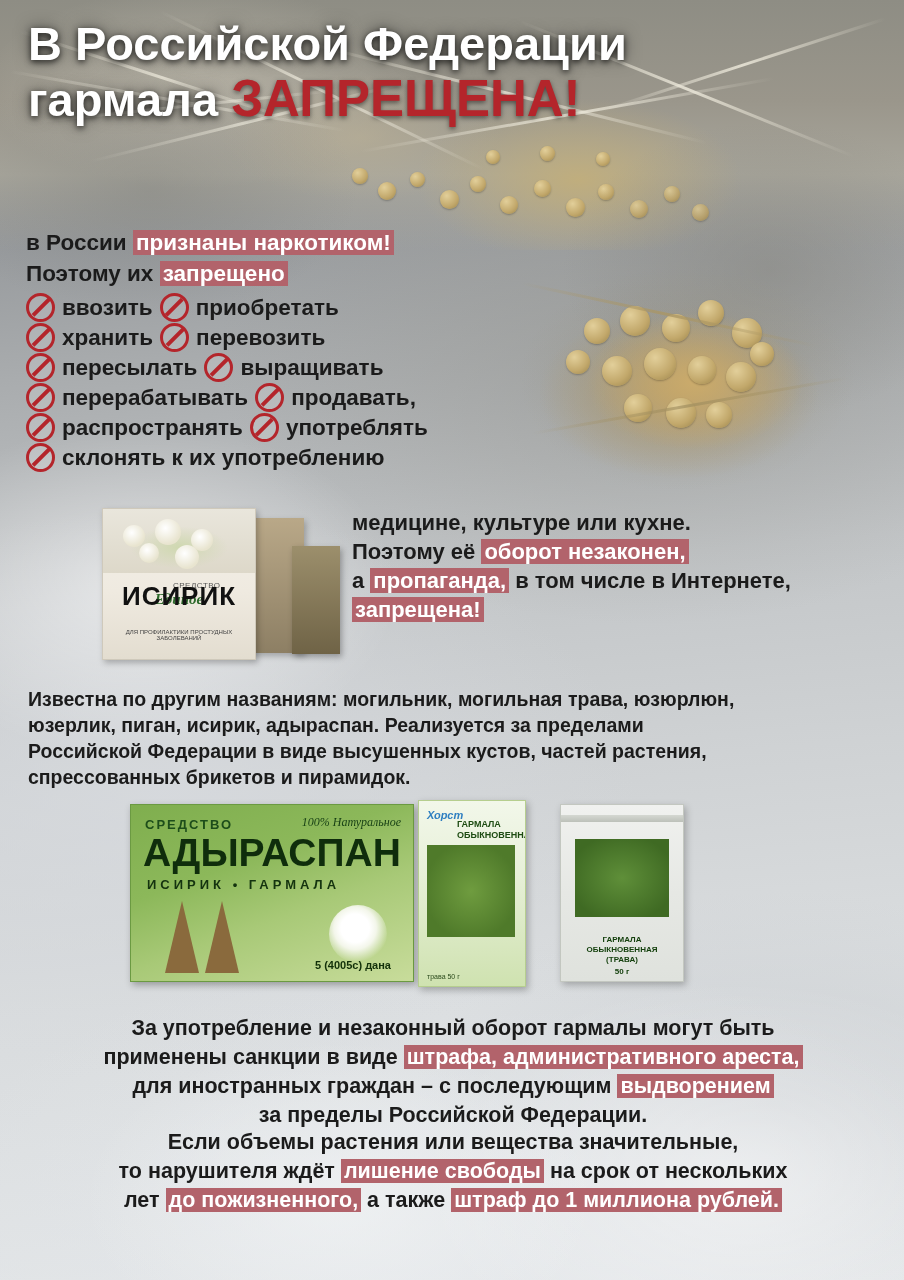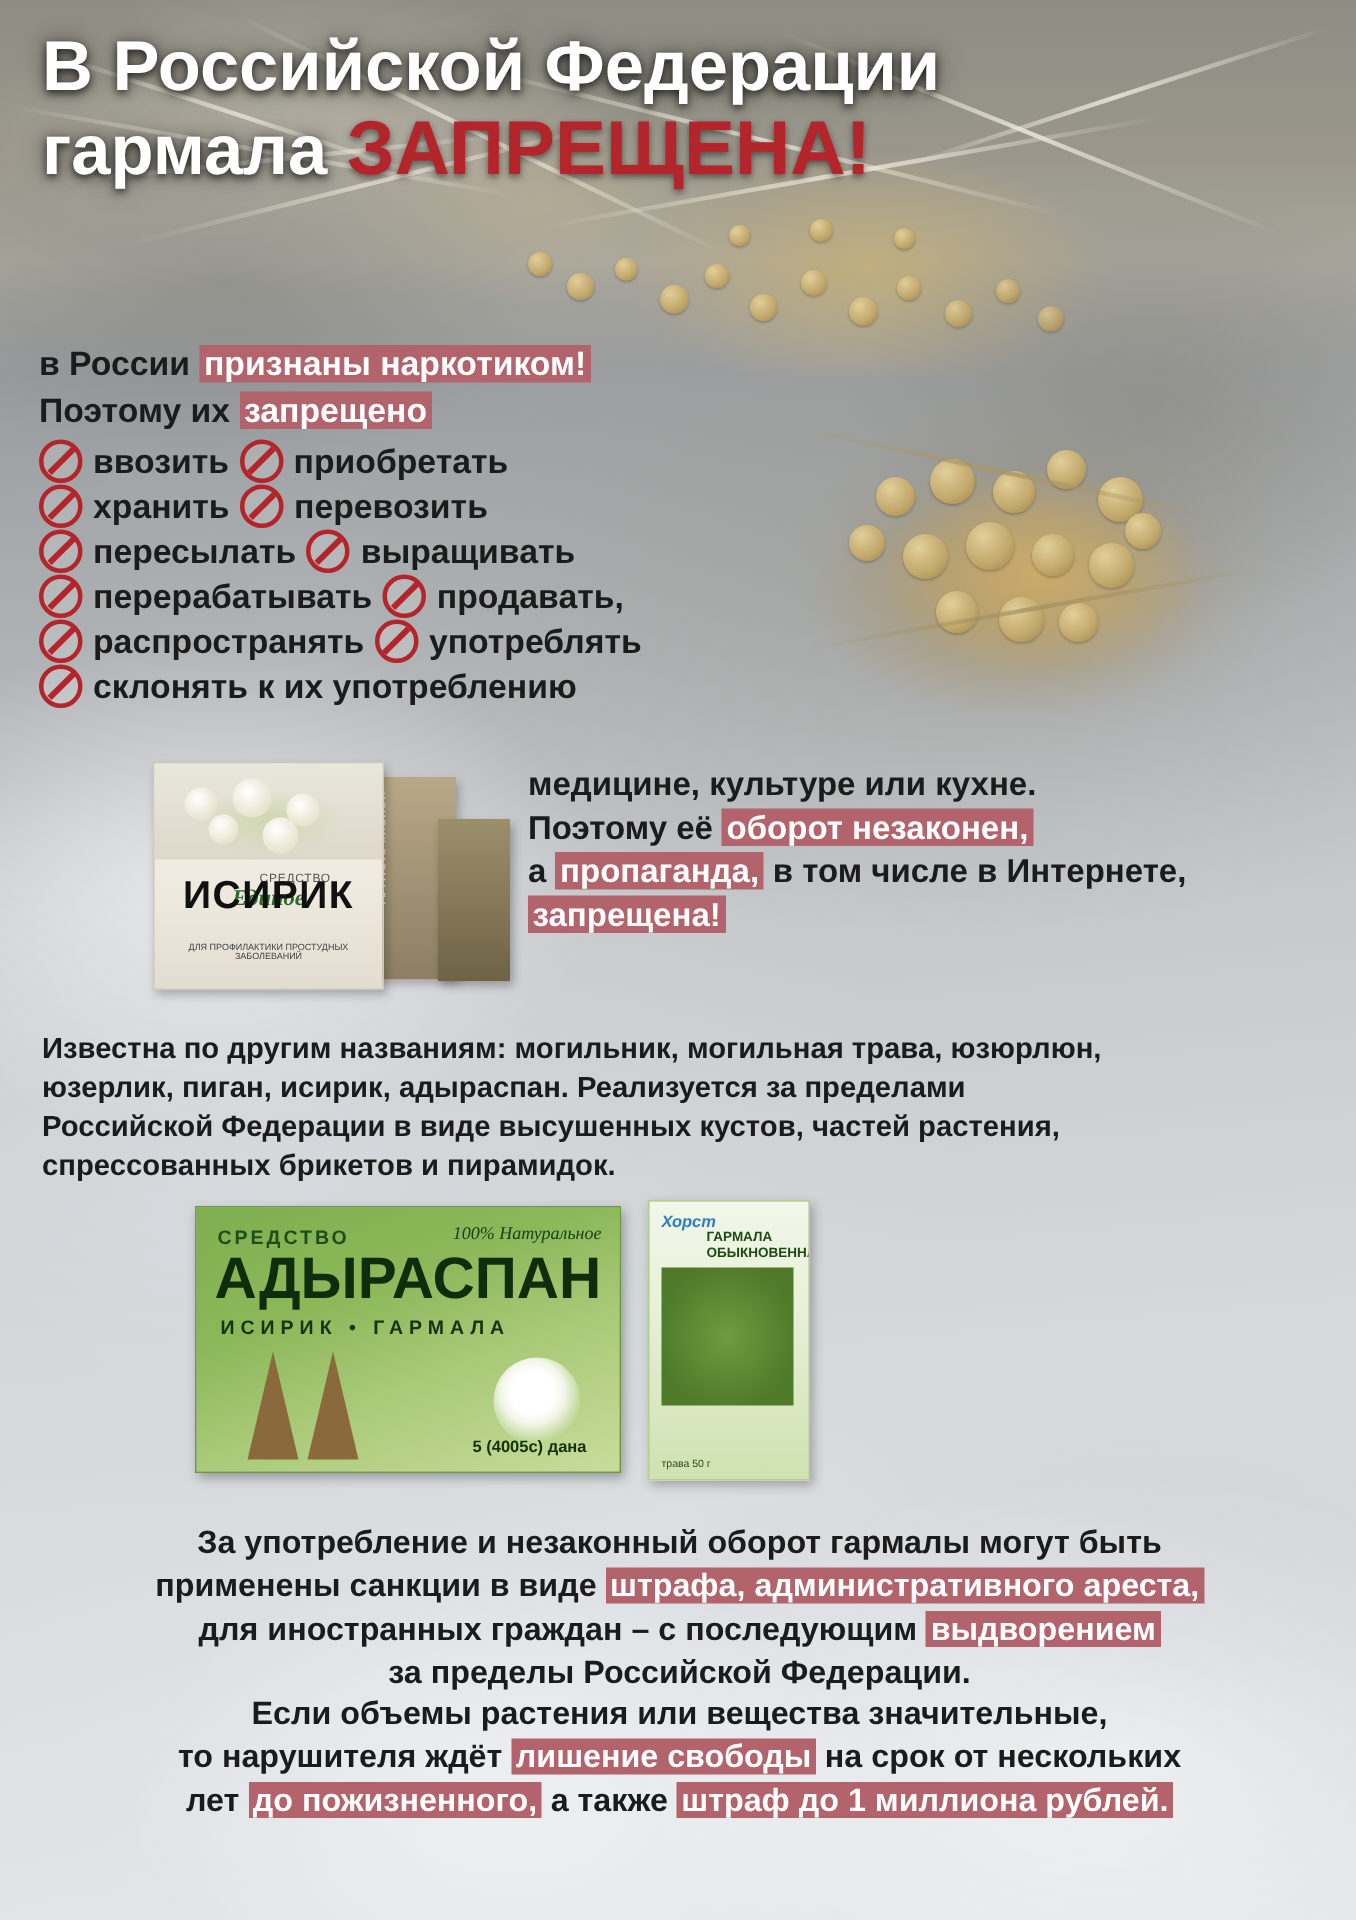--- a/index.html
+++ b/index.html
@@ -261,21 +261,21 @@
   .prod1 .cone.c1 { left: 34px; }
   .prod1 .cone.c2 { left: 74px; }
   .prod1 .flower {
     position:absolute; right: 26px; bottom: 18px;
     width: 58px; height: 58px; border-radius: 50%;
     background: radial-gradient(circle at 45% 40%, #ffffff 0 30%, #f3f6ea 45%, rgba(243,246,234,0) 72%);
   }
   .prod1 .p-5 { position:absolute; right: 22px; bottom: 10px; font-size: 11px; color:#123009; font-weight:bold; text-align:center; }
 
   .prod2 {
-    position: absolute; left: 322px; top: 0px;
+    position: absolute; left: 308px; top: 0px;
     width: 106px; height: 185px;
     background: linear-gradient(180deg, #f2f7ea 0%, #e7f0d8 40%, #cfe2b0 100%);
     border: 1px solid #b6ce8f;
     box-shadow: 2px 3px 7px rgba(0,0,0,0.28);
     overflow: hidden;
   }
   .prod2 .p2-logo { position:absolute; left: 8px; top: 8px; font-size: 11px; color:#2f7fc1; font-weight:bold; font-style:italic; }
   .prod2 .p2-title { position:absolute; right: 6px; top: 18px; width: 62px; font-size: 9px; font-weight:bold; color:#1d4b12; text-align:left; line-height:11px; }
   .prod2 .p2-img { position:absolute; left: 8px; top: 44px; width: 88px; height: 92px; background: radial-gradient(ellipse at 50% 50%, #6f9c3f, #4f7a2a 75%); }
   .prod2 .p2-foot { position:absolute; left: 8px; bottom: 6px; font-size: 7px; color:#2b4a1c; }
@@ -466,20 +466,26 @@
       <span class="cone c2"></span>
       <span class="flower"></span>
       <span class="p-5">5 (4005с) дана</span>
     </div>
     <div class="prod2">
       <span class="p2-logo">Хорст</span>
       <span class="p2-title">ГАРМАЛА ОБЫКНОВЕННАЯ</span>
       <span class="p2-img"></span>
       <span class="p2-foot">трава 50 г</span>
     </div>
+    <div class="prod3">
+      <span class="zip"></span>
+      <span class="p3-img"></span>
+      <span class="p3-label">ГАРМАЛА ОБЫКНОВЕННАЯ (ТРАВА)</span>
+      <span class="p3-50">50 г</span>
+    </div>
   </div>
 
   <div class="block4">
     <div>За употребление и незаконный оборот гармалы могут быть</div>
     <div><span>применены санкции в виде </span><span class="hl">штрафа, административного ареста,</span></div>
     <div><span>для иностранных граждан – с последующим </span><span class="hl">выдворением</span></div>
     <div>за пределы Российской Федерации.</div>
   </div>
 
   <div class="block5">

